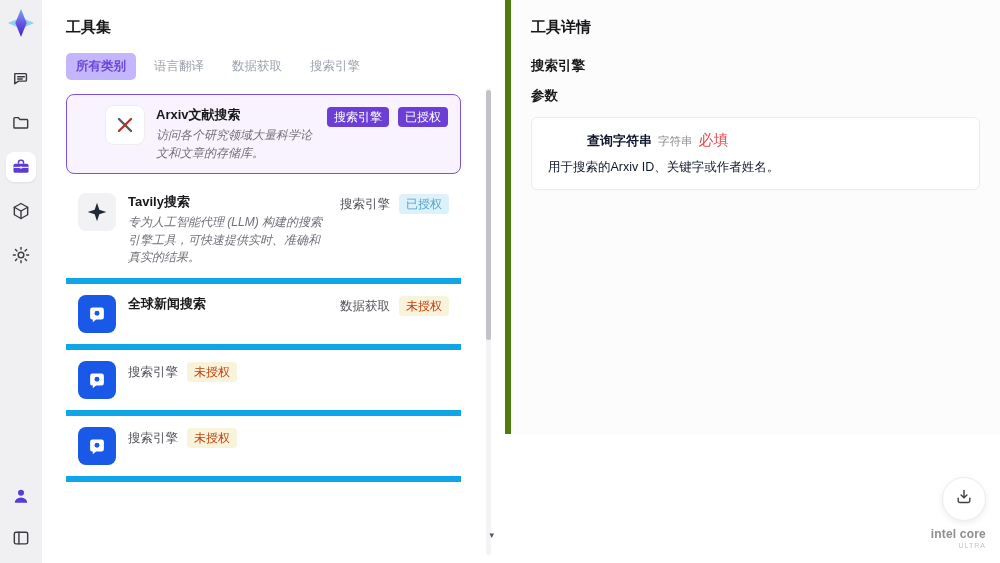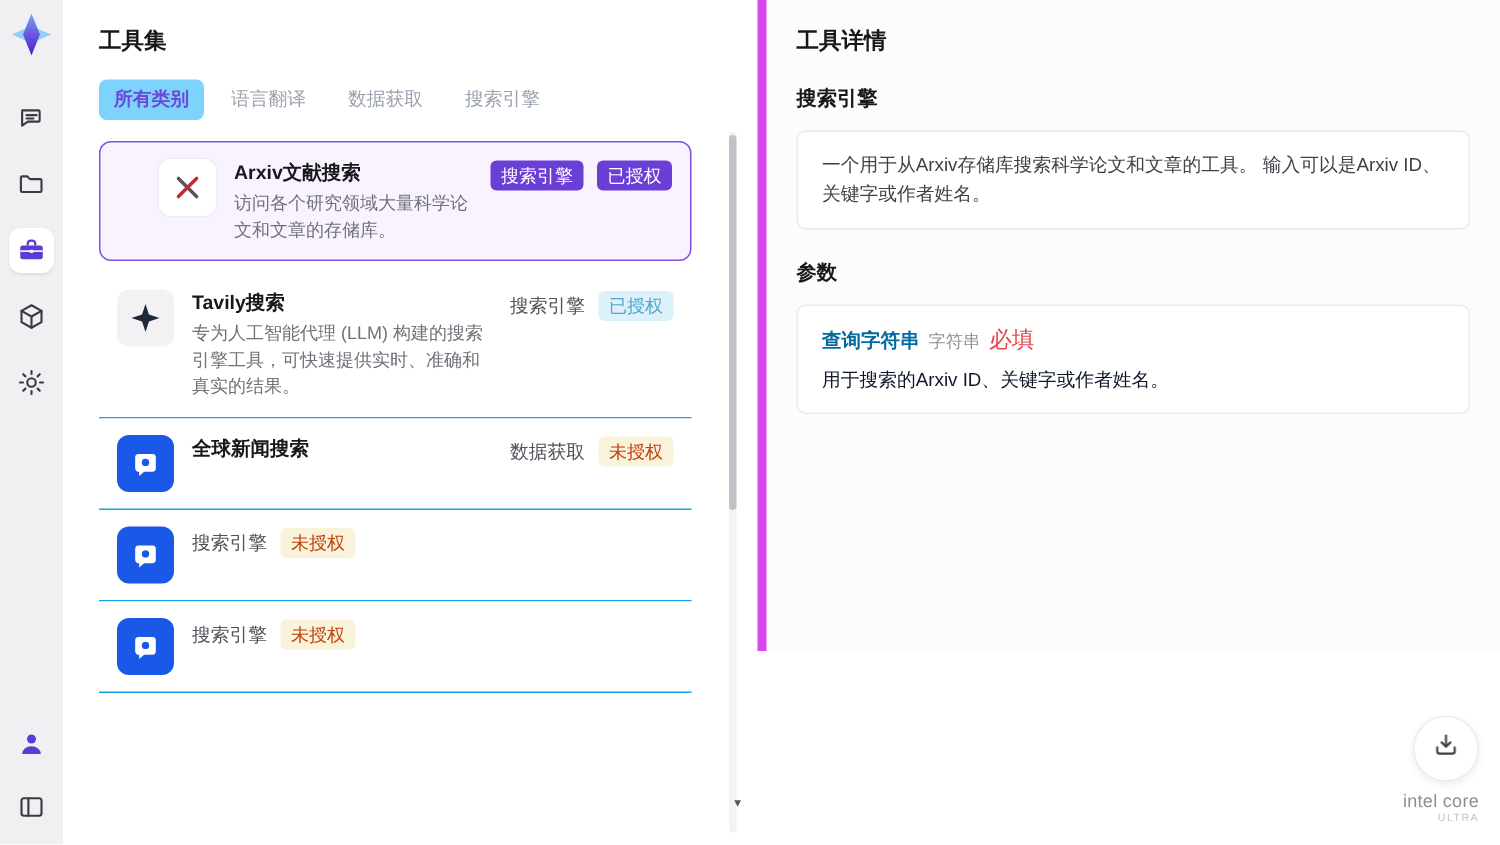--- a/index.html
+++ b/index.html
@@ -29,43 +29,43 @@
   .list-panel {
     width:463px; flex:0 0 463px; height:563px; position:relative;
     padding:18px 24px 0 24px; background:#ffffff;
   }
   .panel-title { font-size:15px; font-weight:bold; color:#18181b; margin-bottom:16px; }
   .tabs { display:flex; gap:8px; margin-bottom:14px; }
   .tab {
     font-size:12.5px; color:#9ca3af; padding:5px 10px; border-radius:5px;
     cursor:pointer; white-space:nowrap;
   }
-  .tab.active { background:#7dd3fc; color:#6b48d6; font-weight:bold; }
+  .tab.active { background:#c4b5fd; color:#6b48d6; font-weight:bold; }
 
   .tool-list { padding-right:20px; }
   .tool-row {
     display:flex; align-items:flex-start; gap:12px; padding:11px 12px;
-    border-bottom:1px solid #0ea5e9; cursor:pointer; background:#fff;
+    border-bottom:6px solid #0ea5e9; cursor:pointer; background:#fff;
   }
   .tool-row.selected {
     border:1.5px solid #7c52e0; background:#f8f3fe; border-radius:8px;
     margin-bottom:8px;
     padding-left:39px;
   }
   .tool-icon {
     width:38px; height:38px; border-radius:8px; flex:0 0 38px;
     display:flex; align-items:center; justify-content:center;
   }
   .tool-icon svg { width:22px; height:22px; }
   .tile-white { background:#ffffff; box-shadow:0 0 0 1px #eee; }
   .tile-gray  { background:#f2f2f5; }
   .tile-blue  { background:#1a58e8; }
   .tool-mid { flex:1; min-width:0; }
   .tool-name { font-size:13px; font-weight:bold; color:#18181b; line-height:18px; }
-  .tool-desc { font-size:12px; color:#71717a; line-height:17.5px; margin-top:3px; }
+  .tool-desc { font-size:12px; color:#71717a; line-height:17.5px; margin-top:3px;font-style:italic; }
   .tool-badges { display:flex; gap:9px; align-items:center; flex:0 0 auto; padding-top:1px; }
   .cat-text { font-size:12.5px; color:#52525b; line-height:20px; white-space:nowrap; }
   .badge {
     font-size:12px; line-height:20px; padding:0 7px; border-radius:4px; white-space:nowrap;
   }
   .badge-purple { background:#6b3fd6; color:#ffffff; }
   .badge-cyan   { background:#dcf1fa; color:#55a5cc; }
   .badge-yellow { background:#faf3db; color:#c2410c; }
 
   
@@ -76,48 +76,48 @@
   .scrollbar-thumb {
     position:absolute; top:2px; left:0; width:5px; height:250px;
     background:#c2c2c8; border-radius:3px; cursor:pointer;
   }
   .scroll-down-ind {
     position:absolute; right:11px; top:530px; font-size:9px; color:#55565b;
   }
 
   
   .detail-panel {
-    flex:1; height:434px; background:#fcfcfd; border-left:6px solid #d946ef;
+    flex:1; height:434px; background:#fcfcfd; border-left:6px solid #4d7c0f;
     padding:18px 20px; position:relative;
   }
   .detail-title { font-size:15px; font-weight:bold; margin-bottom:20px; }
   .section-heading { font-size:13.5px; font-weight:bold; margin-bottom:12px; }
   .card {
     background:#ffffff; border:1px solid #ebebee; border-radius:6px;
     padding:13px 16px; margin-bottom:20px;
   }
   .intro-text { font-size:12.5px; color:#3f3f46; line-height:19px; }
   .param-head { display:flex; align-items:baseline; gap:6px; }
-  .param-name { font-size:13px; font-weight:bold; color:#0369a1; }
+  .param-name { font-size:13px; font-weight:bold; color:#0f172a;margin-left:39px; }
   .param-type { font-size:11.5px; color:#8e8e93; }
   .param-required { font-size:15px; color:#e5484d; }
   .param-desc { font-size:12.5px; color:#0f172a; margin-top:9px; }
 
   
   .fab {
     position:fixed; right:14px; bottom:42px; width:44px; height:44px; border-radius:50%;
     background:#ffffff; border:1px solid #ececef; box-shadow:0 2px 6px rgba(0,0,0,.08);
     display:flex; align-items:center; justify-content:center; cursor:pointer;
   }
   .fab svg { width:20px; height:20px; }
   .watermark {
     position:fixed; right:14px; bottom:12px; text-align:right; color:#8e8e93;
     line-height:11px;
   }
-  .wm-main { font-size:12px; font-weight:normal; letter-spacing:.2px; }
+  .wm-main { font-size:12px; font-weight:bold; letter-spacing:.2px; }
   .wm-sub  { font-size:7px; color:#c3c3c8; letter-spacing:1px; }
 </style>
 </head>
 <body>
 
 <div class="rail">
   <div class="rail-logo">
     <svg viewBox="0 0 32 32">
       <defs>
         <linearGradient id="lgP" x1="0" y1="0" x2="0" y2="1">
@@ -279,23 +279,20 @@
   <div class="scrollbar-track">
     <div class="scrollbar-thumb"></div>
   </div>
   <div class="scroll-down-ind">▾</div>
 </div>
 
 <div class="detail-panel">
   <div class="detail-title">工具详情</div>
 
   <div class="section-heading">搜索引擎</div>
-  <div class="card">
-    <div class="intro-text">一个用于从Arxiv存储库搜索科学论文和文章的工具。 输入可以是Arxiv ID、关键字或作者姓名。</div>
-  </div>
 
   <div class="section-heading">参数</div>
   <div class="card">
     <div class="param-head">
       <span class="param-name">查询字符串</span>
       <span class="param-type">字符串</span>
       <span class="param-required">必填</span>
     </div>
     <div class="param-desc">用于搜索的Arxiv ID、关键字或作者姓名。</div>
   </div>

